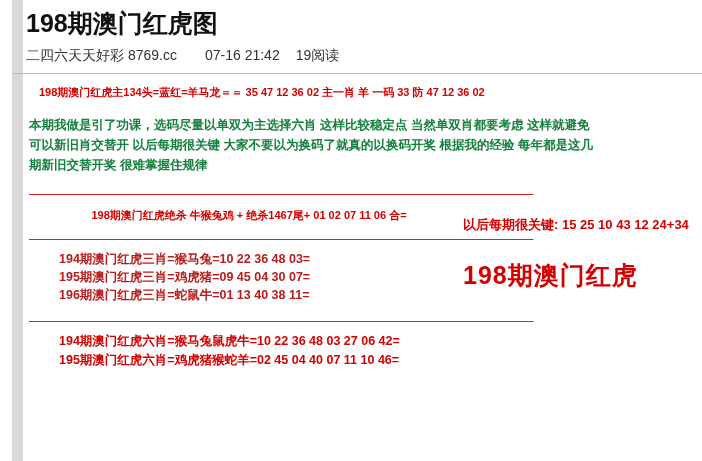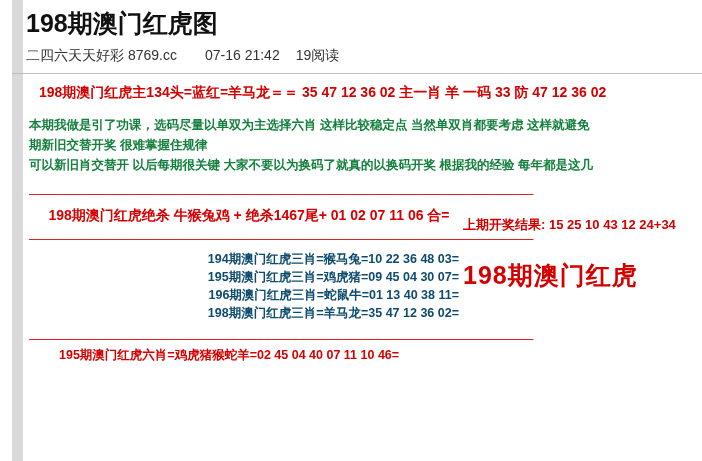--- a/index.html
+++ b/index.html
@@ -39,21 +39,21 @@
   .rule{
     position:absolute;left:0;top:73px;width:702px;height:1px;background:#bdbdbd;
   }
 
   .content{
     position:absolute;left:11px;top:76px;width:691px;height:385px;
     color:#d50000;
   }
   .line{
     font-family:"Liberation Sans", sans-serif;
-    font-size:14px;
+    font-size:11px;
     line-height:17px;
     white-space:nowrap;
     font-weight:bold;
   }
   .lead{padding-left:10px;}
 
   .block-main{
     position:absolute;left:6px;top:8px;width:430px;
   }
 
@@ -67,22 +67,22 @@
     font-size:12.5px;line-height:14px;color:#d40000;letter-spacing:-0.5px;
     white-space:nowrap;
     font-weight:normal;
   }
 
   .sect-title{
     font-size:12.5px;font-weight:bold;color:#d40000;line-height:18px;
     padding-left:30px;
   }
   .row{
-    font-size:12.5px;font-weight:bold;color:#0c4a6e;line-height:18px;
-    padding-left:30px;white-space:nowrap;text-align:right;
+    font-size:12.5px;font-weight:bold;color:#b91c1c;line-height:18px;
+    padding-left:30px;white-space:nowrap;
   }
   .row6{
     font-size:12.5px;font-weight:bold;color:#d40000;line-height:19px;
     padding-left:30px;white-space:nowrap;
   }
 
   .right-col{
     position:absolute;left:440px;top:140px;width:255px;
   }
   .prize{
@@ -113,43 +113,43 @@
   <div class="rule"></div>
 
   <div class="content">
 
     <div class="block-main">
 
       <div class="line lead">198期澳门红虎主134头=蓝红=羊马龙＝＝ 35 47 12 36 02 主一肖  羊   一码 33 防 47 12 36 02</div>
 
       <div class="para" style="margin-top:14px;">
         <div>本期我做是引了功课，选码尽量以单双为主选择六肖  这样比较稳定点  当然单双肖都要考虑  这样就避免</div>
+        <div>可以新旧肖交替开   以后每期很关键   大家不要以为换码了就真的以换码开奖   根据我的经验  每年都是这几</div>
         <div>期新旧交替开奖   很难掌握住规律</div>
-        <div>可以新旧肖交替开   以后每期很关键   大家不要以为换码了就真的以换码开奖   根据我的经验  每年都是这几</div>
       </div>
 
       <div class="dashes" style="margin-top:12px;">——————————————————————————————————————————</div>
 
       <div class="line lead" style="margin-top:6px;text-align:center;">198期澳门红虎绝杀  牛猴兔鸡  + 绝杀1467尾+ 01 02 07 11 06 合=</div>
 
       <div class="dashes" style="margin-top:8px;">——————————————————————————————————————————</div>
 
       <div class="row" style="margin-top:4px;">194期澳门红虎三肖=猴马兔=10 22 36 48 03=</div>
       <div class="row">195期澳门红虎三肖=鸡虎猪=09 45 04 30 07=</div>
       <div class="row">196期澳门红虎三肖=蛇鼠牛=01 13 40 38 11=</div>
-      <div class="row">198期澳门红虎三肖=羊马龙=35 47 12 36 02=</div>
 
       <div class="dashes" style="margin-top:10px;">——————————————————————————————————————————</div>
 
+      <div class="row6" style="margin-top:4px;">194期澳门红虎六肖=猴马兔鼠虎牛=10 22 36 48 03 27 06 42=</div>
       <div class="row6">195期澳门红虎六肖=鸡虎猪猴蛇羊=02 45 04 40 07 11 10 46=</div>
 
     </div>
 
     <div class="right-col">
       <div class="prize">
-        <span>上期开奖结果:</span>
+        <span>以后每期很关键:</span>
         <span>15 25 10 43 12 24+34</span>
       </div>
       <div class="bigtitle">198期澳门红虎</div>
     </div>
 
   </div>
 </div>
 
 </body></html>

